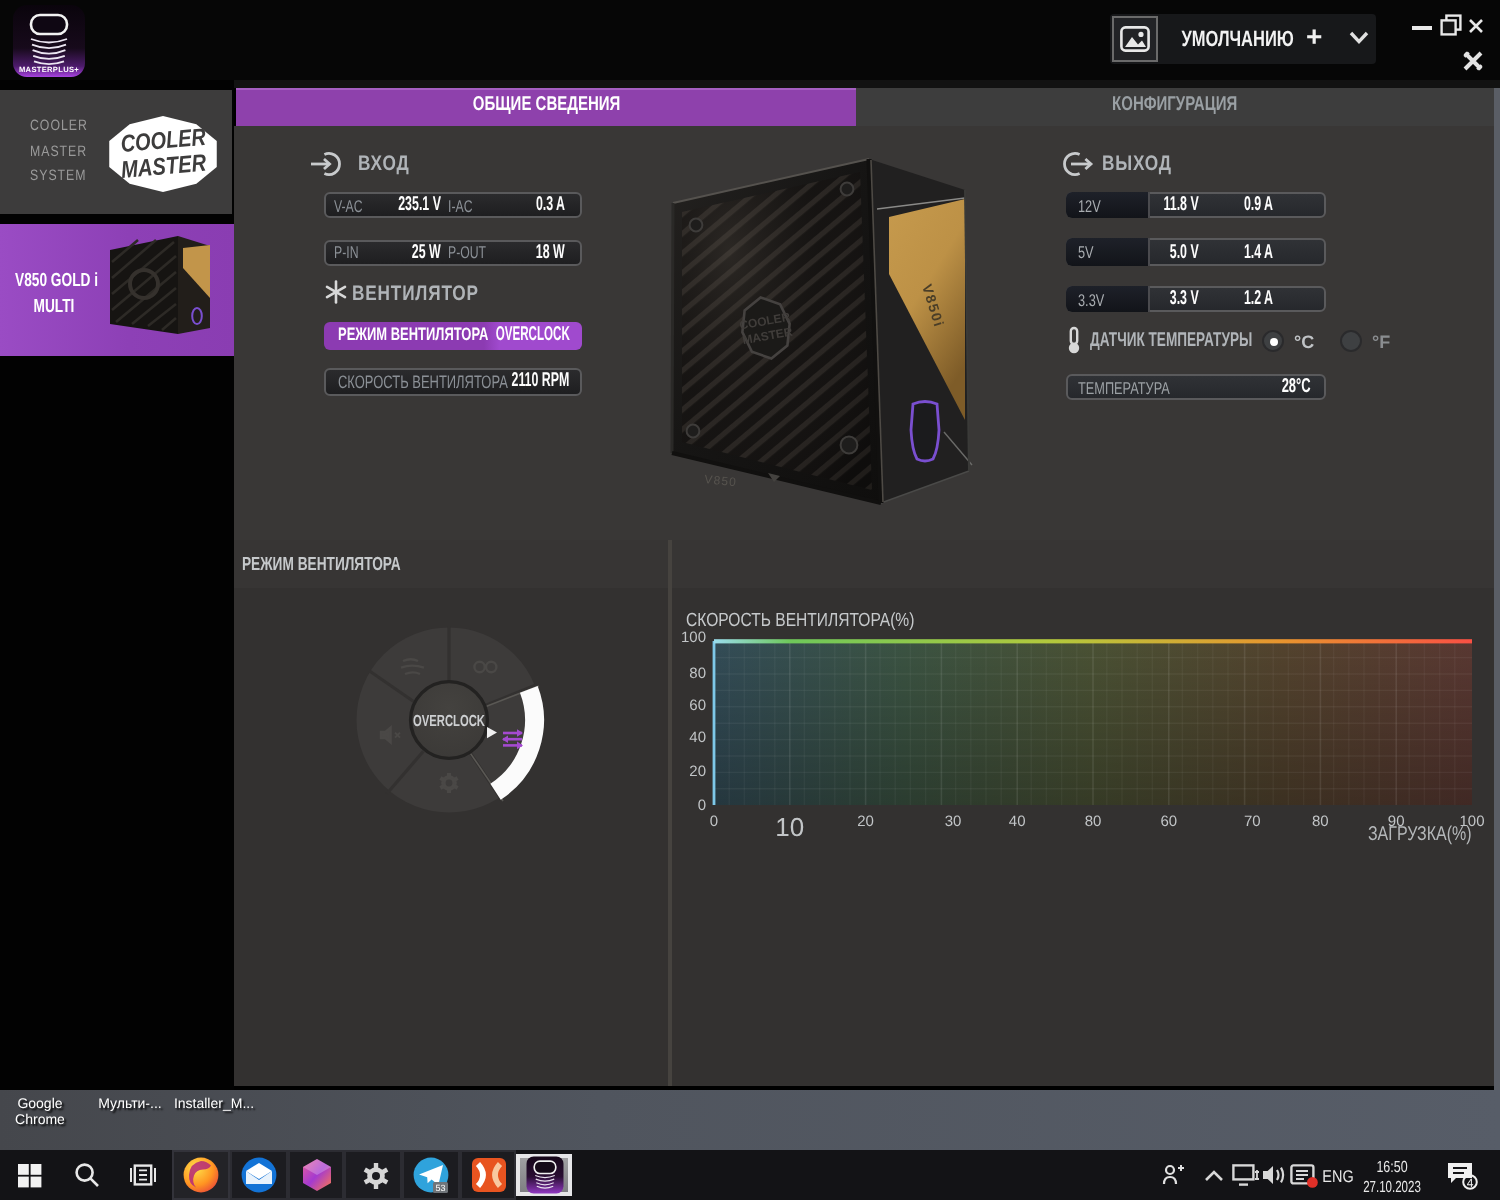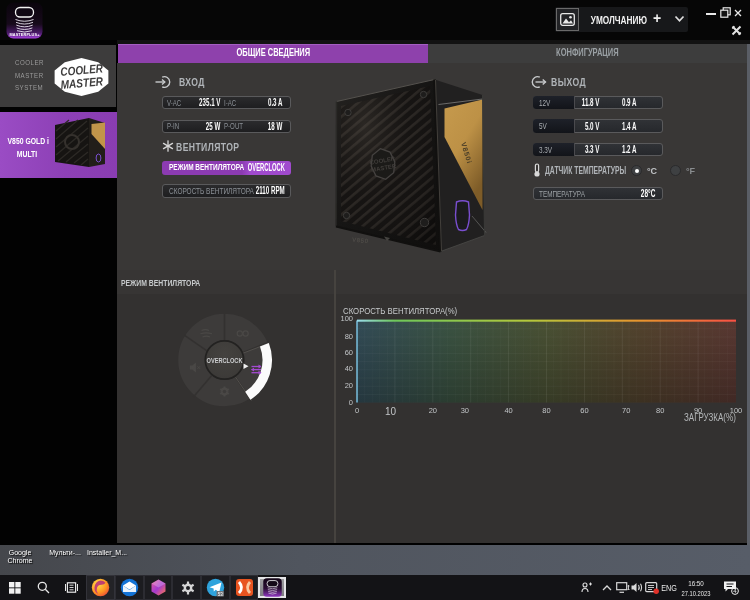--- a/index.html
+++ b/index.html
@@ -349,23 +349,23 @@
 </svg>
 
 <div class="abs" style="left:333px;top:313.5px;width:20px;text-align:right;font-size:7.5px;color:#c2c5c7;">100</div>
 <div class="abs" style="left:333px;top:331.6px;width:20px;text-align:right;font-size:7.5px;color:#c2c5c7;">80</div>
 <div class="abs" style="left:333px;top:348px;width:20px;text-align:right;font-size:7.5px;color:#c2c5c7;">60</div>
 <div class="abs" style="left:333px;top:364.4px;width:20px;text-align:right;font-size:7.5px;color:#c2c5c7;">40</div>
 <div class="abs" style="left:333px;top:380.8px;width:20px;text-align:right;font-size:7.5px;color:#c2c5c7;">20</div>
 <div class="abs" style="left:333px;top:397.9px;width:20px;text-align:right;font-size:7.5px;color:#c2c5c7;">0</div>
 
 <div class="abs" style="left:347px;top:405.5px;width:20px;text-align:center;font-size:7.5px;color:#c2c5c7;">0</div>
-<div class="abs" style="left:384.9px;top:405.5px;width:20px;text-align:left;font-size:10px;color:#c2c5c7;">10</div>
+<div class="abs" style="left:384.9px;top:405.5px;width:20px;text-align:center;font-size:13px;color:#c2c5c7;">10</div>
 <div class="abs" style="left:422.8px;top:405.5px;width:20px;text-align:center;font-size:7.5px;color:#c2c5c7;">20</div>
-<div class="abs" style="left:460.7px;top:405.5px;width:20px;text-align:left;font-size:7.5px;color:#c2c5c7;">30</div>
+<div class="abs" style="left:460.7px;top:405.5px;width:20px;text-align:right;font-size:7.5px;color:#c2c5c7;">30</div>
 <div class="abs" style="left:498.6px;top:405.5px;width:20px;text-align:center;font-size:7.5px;color:#c2c5c7;">40</div>
 <div class="abs" style="left:536.5px;top:405.5px;width:20px;text-align:center;font-size:7.5px;color:#c2c5c7;">80</div>
 <div class="abs" style="left:574.4px;top:405.5px;width:20px;text-align:center;font-size:7.5px;color:#c2c5c7;">60</div>
 <div class="abs" style="left:622px;top:405.5px;width:20px;text-align:left;font-size:7.5px;color:#c2c5c7;">70</div>
 <div class="abs" style="left:650.2px;top:405.5px;width:20px;text-align:center;font-size:7.5px;color:#c2c5c7;">80</div>
 <div class="abs" style="left:688.1px;top:405.5px;width:20px;text-align:center;font-size:7.5px;color:#c2c5c7;">90</div>
 <div class="abs" style="left:726px;top:405.5px;width:20px;text-align:center;font-size:7.5px;color:#c2c5c7;">100</div>
 <div class="tr" style="right:14px;top:412px;font-size:10px;color:#b5b8ba;transform:scaleX(0.8);">ЗАГРУЗКА(%)</div>
 
 <div class="abs" style="left:0;top:545px;width:750px;height:30px;background:linear-gradient(90deg,#45474c,#50555e 40%,#575d68);"></div>

